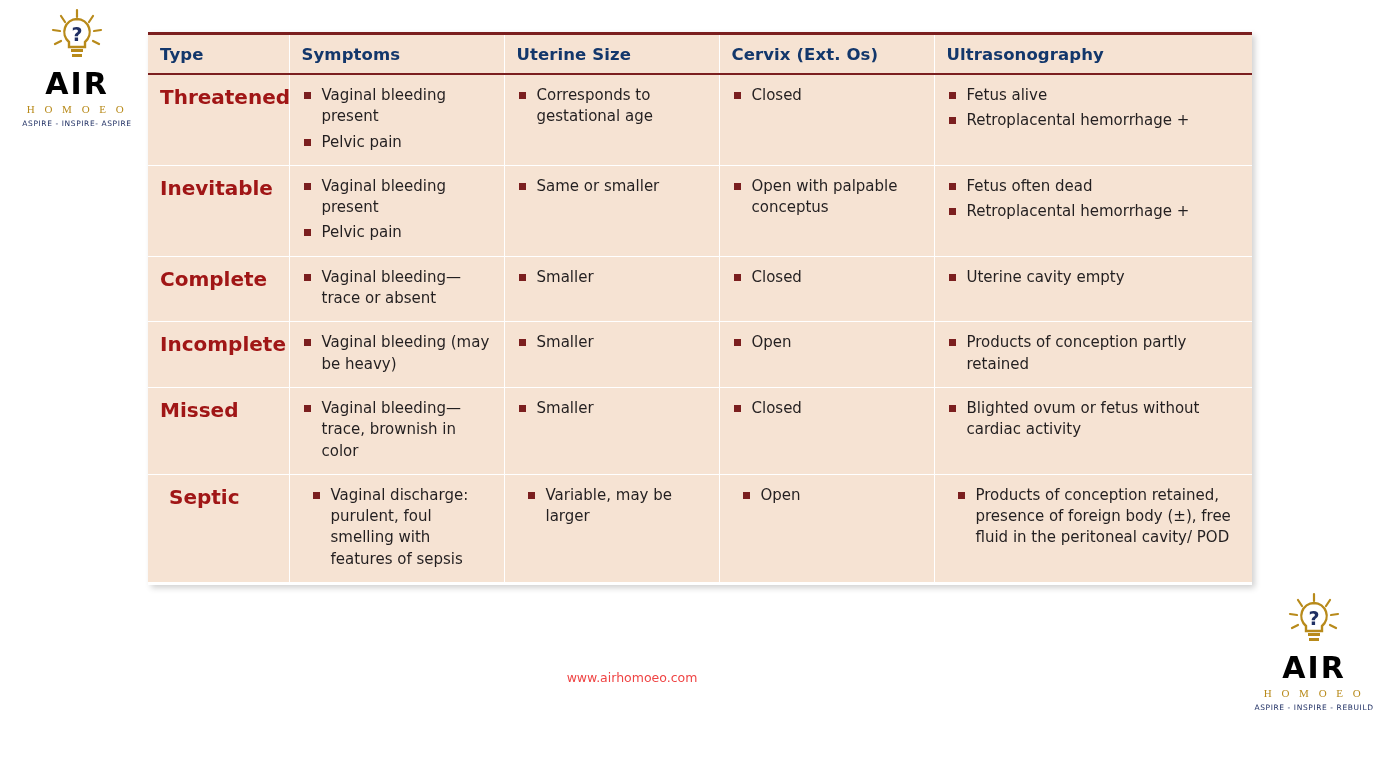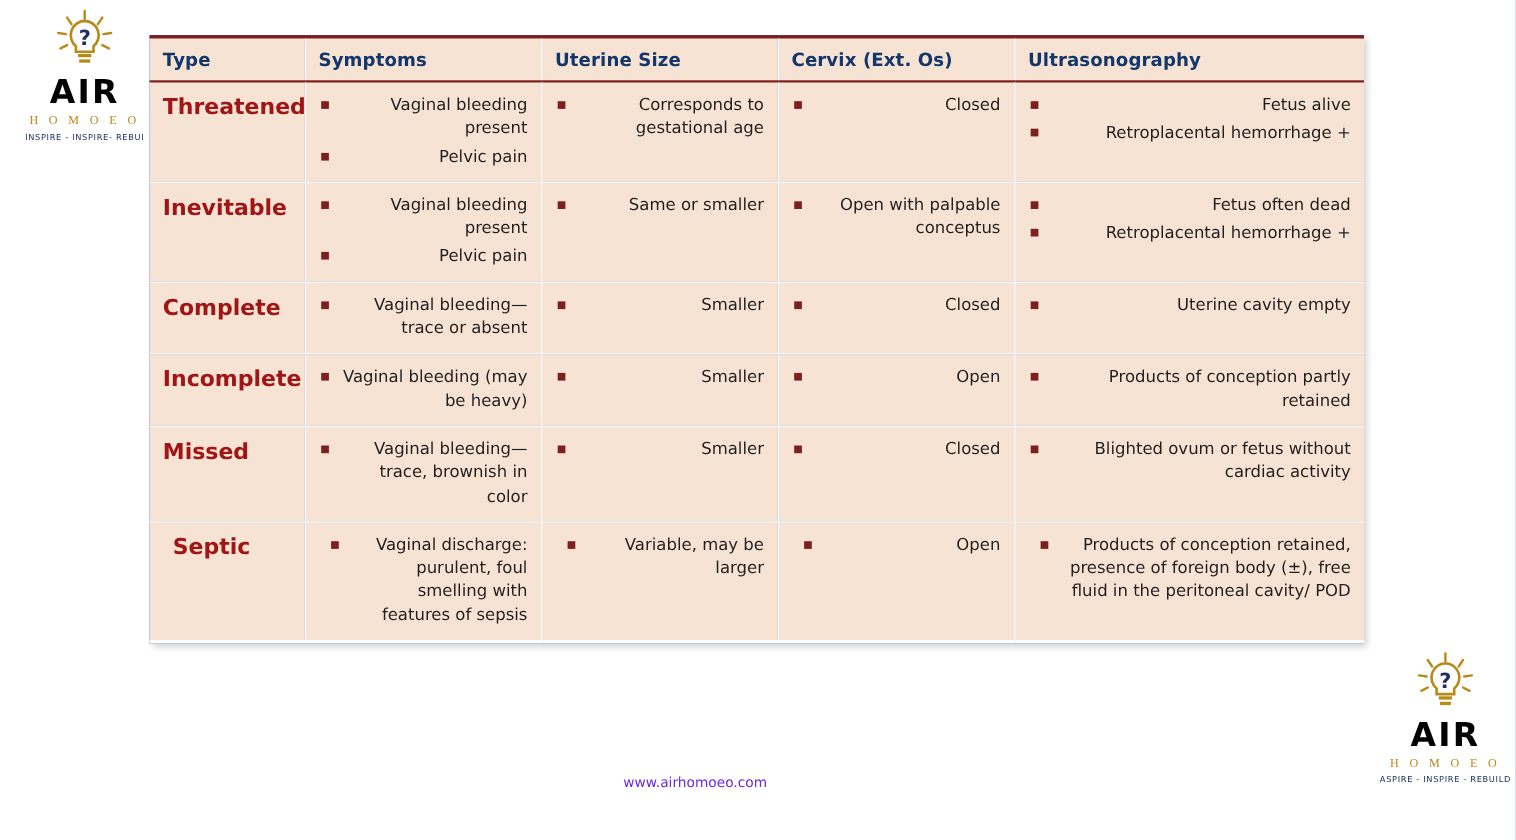--- a/index.html
+++ b/index.html
@@ -54,25 +54,25 @@
     color: #1f2f63;
     font-size: 7.5px;
     letter-spacing: 0.6px;
     margin-top: 5px;
     line-height: 1;
   }
 
   
   .table-wrap {
     position: absolute;
-    left: 136px;
+    left: 148px;
     top: 32px;
     width: 1104px;
     box-shadow: 3px 3px 6px rgba(0,0,0,0.18);
-    background: #1d4ed8;
+    background: #fde047;
   }
   table.data {
     border-collapse: collapse;
     width: 100%;
     table-layout: fixed;
   }
   table.data col.c1 { width: 141px; }
   table.data col.c2 { width: 215px; }
   table.data col.c3 { width: 215px; }
   table.data col.c4 { width: 215px; }
@@ -109,21 +109,20 @@
     font-family: "DejaVu Sans", sans-serif;
     font-weight: bold;
     font-size: 20px;
     line-height: 1.25;
   }
 
   ul.bul {
     list-style: none;
     margin: 0;
     padding: 0;
-    text-align: right;
   }
   ul.bul li {
     position: relative;
     padding-left: 20px;
     margin-bottom: 4px;
     color: #231f20;
     font-family: "DejaVu Sans", sans-serif;
     font-size: 15px;
     line-height: 1.42;
   }
@@ -134,24 +133,24 @@
     left: 2px;
     top: 7px;
     width: 7px;
     height: 7px;
     background: #7b1f1f;
   }
 
   .footer-url {
     position: absolute;
     left: 0;
-    top: 703px;
+    top: 670px;
     width: 1264px;
     text-align: center;
-    color: #6d28d9;
+    color: #ef4444;
     font-family: "DejaVu Sans", sans-serif;
     font-size: 12.5px;
   }
 </style>
 </head>
 <body>
 
 <div class="logo logo-top">
   <span class="bulb">
     <svg width="72" height="56" viewBox="0 0 72 56">
@@ -165,21 +164,21 @@
         <line x1="58" y1="36" x2="52" y2="33"></line>
       </g>
       <path d="M36 11 a13 13 0 0 1 8 23 v5 h-16 v-5 a13 13 0 0 1 8 -23 z" fill="none" stroke="#b88a1a" stroke-width="2.4"></path>
       <rect x="30" y="41" width="12" height="3" fill="#b88a1a"></rect>
       <rect x="31" y="46" width="10" height="3" fill="#b88a1a"></rect>
       <text x="36" y="33" text-anchor="middle" font-family="DejaVu Sans, sans-serif" font-size="19" font-weight="bold" fill="#1f2f63">?</text>
     </svg>
   </span>
   <div class="logo-air">AIR</div>
   <div class="logo-homoeo">H O M O E O</div>
-  <div class="logo-tag">INSPIRE - INSPIRE- REBUI</div>
+  <div class="logo-tag">ASPIRE - INSPIRE- ASPIRE</div>
 </div>
 
 <div class="table-wrap">
   <table class="data">
     <colgroup>
       <col class="c1">
         <col class="c2">
         <col class="c3">
         <col class="c4">
         <col class="c5">

